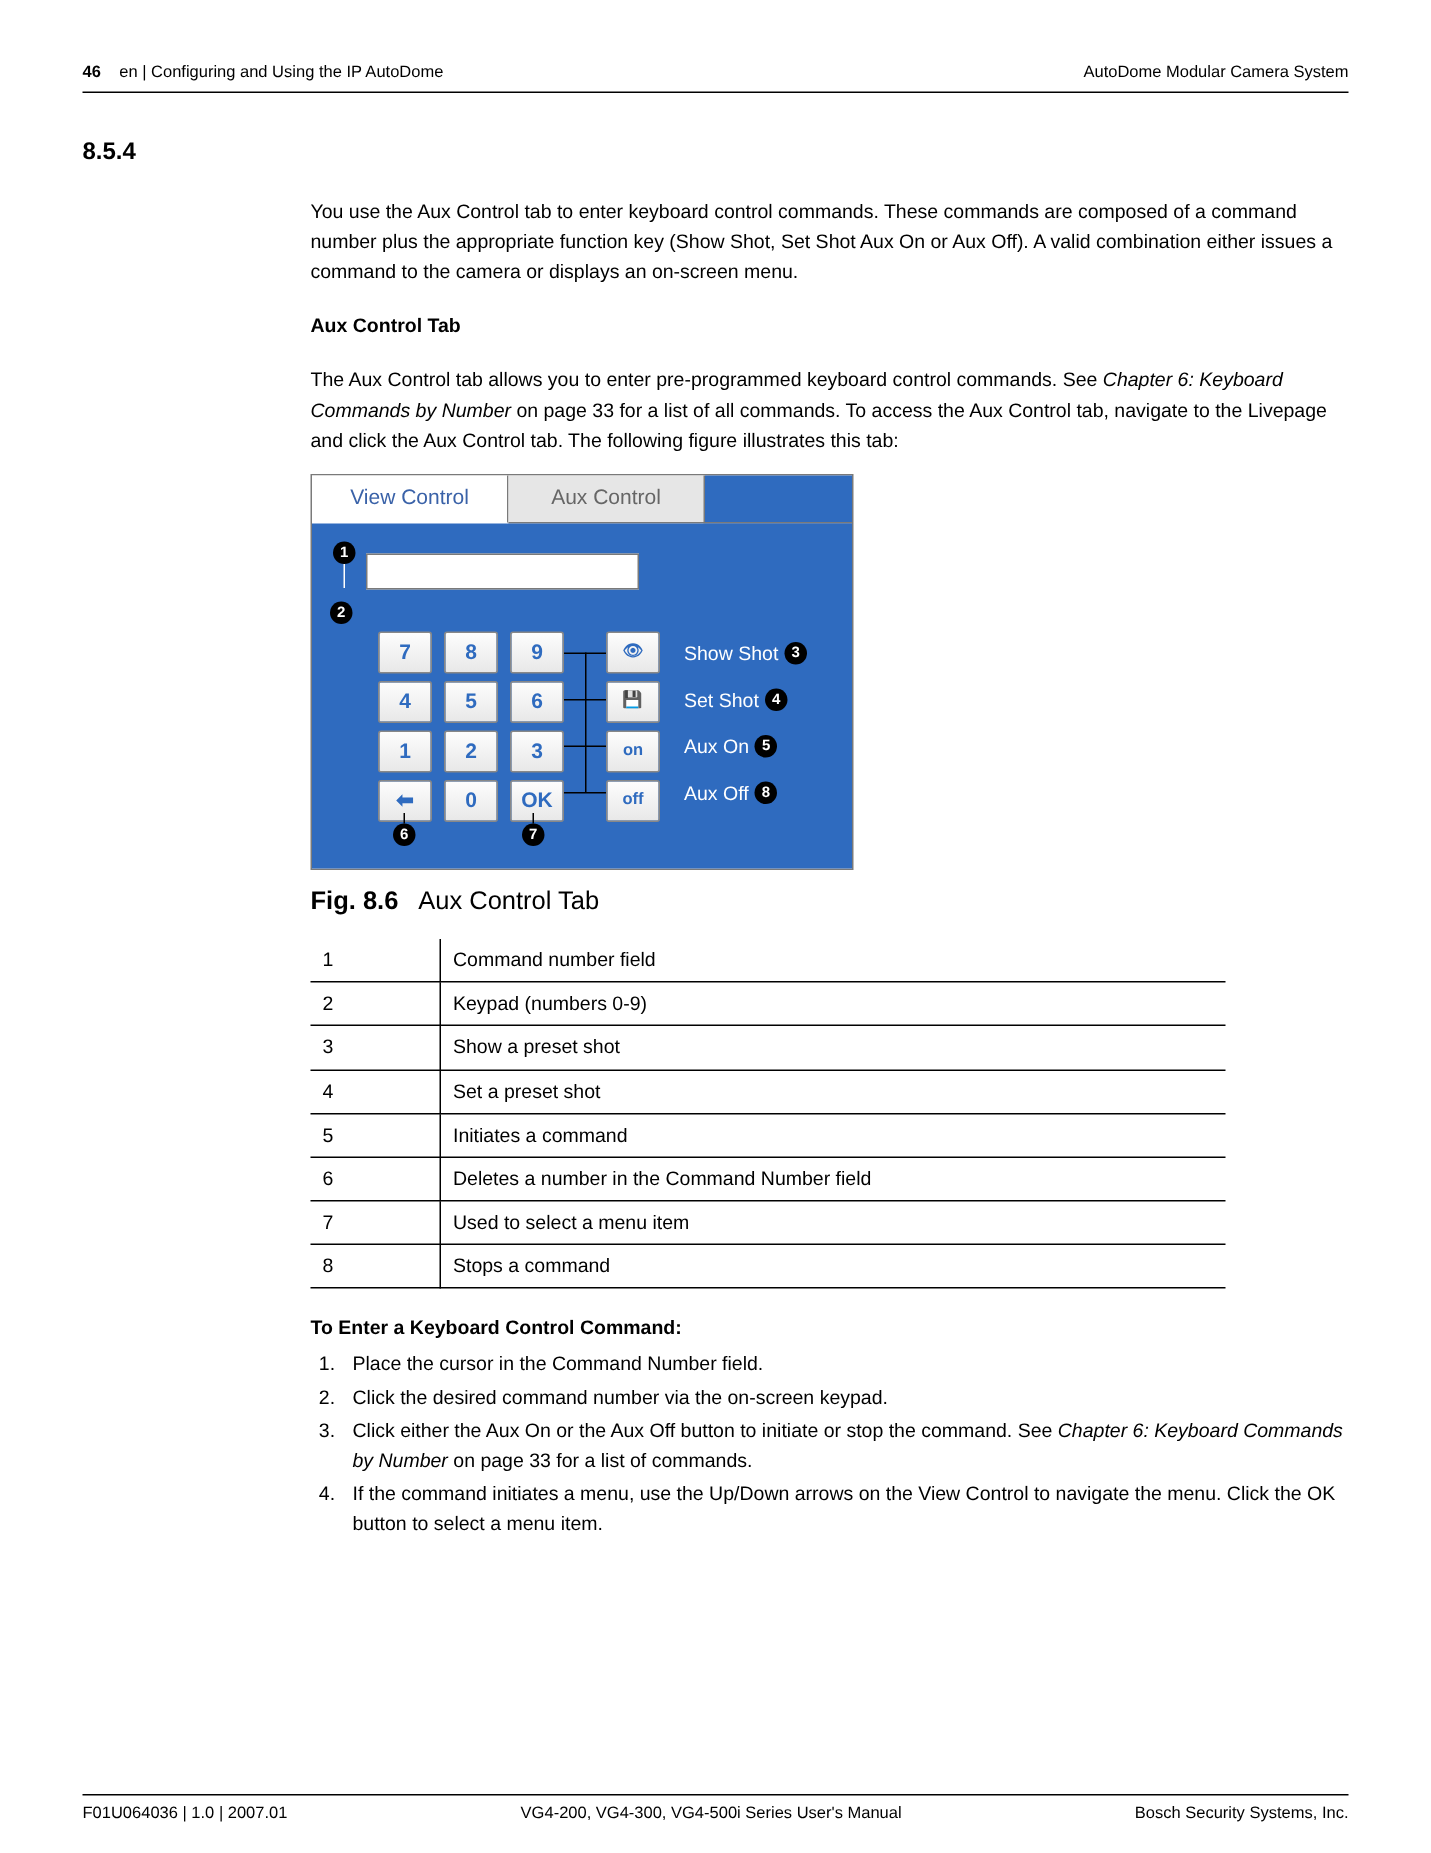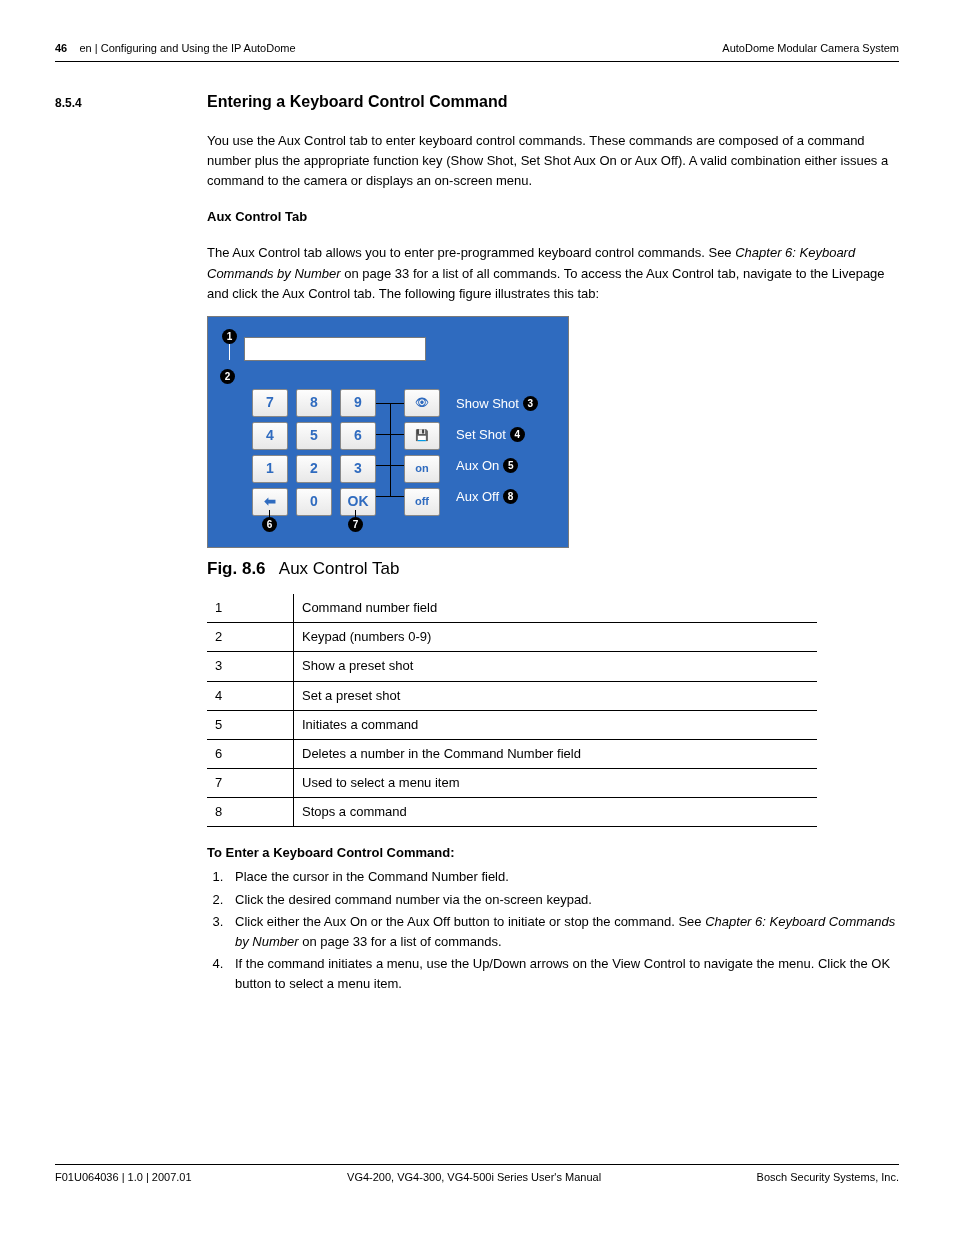--- a/index.html
+++ b/index.html
@@ -22,21 +22,21 @@
   }
   .header-left { font-weight: normal; }
   .header-left .pn { font-weight: bold; }
   .section-row {
     display: flex;
     align-items: baseline;
   }
   .section-num {
     width: 152px;
     font-weight: bold;
-    font-size: 12px;
+    font-size: 16px;
     flex-shrink: 0;
   }
   .content {
     margin-left: 152px;
   }
   .section-title {
     font-weight: bold;
     font-size: 16px;
   }
   .para { margin-top: 16px; }
@@ -219,32 +219,36 @@
 <div class="header-bar">
   <div class="header-left">
     <span class="pn">46</span>&nbsp;&nbsp;&nbsp;
     <span>en | Configuring and Using the IP AutoDome</span>
   </div>
   <div>AutoDome Modular Camera System</div>
 </div>
 
 <div class="section-row">
   <div class="section-num">8.5.4</div>
-  <div class="section-title">Entering a Keyboard Control Command</div>
 </div>
 
 <div class="content">
   <div class="para">You use the Aux Control tab to enter keyboard control commands. These commands are composed of a command number plus the appropriate function key (Show Shot, Set Shot Aux On or Aux Off). A valid combination either issues a command to the camera or displays an on-screen menu.</div>
 
   <div class="subhead">Aux Control Tab</div>
   <div class="para">
     <span>The Aux Control tab allows you to enter pre-programmed keyboard control commands. See </span><span class="italic">Chapter 6: Keyboard Commands by Number</span><span> on page 33 for a list of all commands. To access the Aux Control tab, navigate to the Livepage and click the Aux Control tab. The following figure illustrates this tab:</span>
   </div>
 
   <div class="figure">
+    <div class="tabs-row">
+      <div class="tab active">View Control</div>
+      <div class="tab inactive">Aux Control</div>
+      <div class="tabs-fill"></div>
+    </div>
     <div class="fig-body">
 
       <div class="callout" style="left:14px; top:12px;">1</div>
       <div class="tick" style="left:21px; top:27px; height:16px;"></div>
 
       <div class="cmd-field"></div>
 
       <div class="callout" style="left:12px; top:52px;">2</div>
 
       <div class="keypad">

